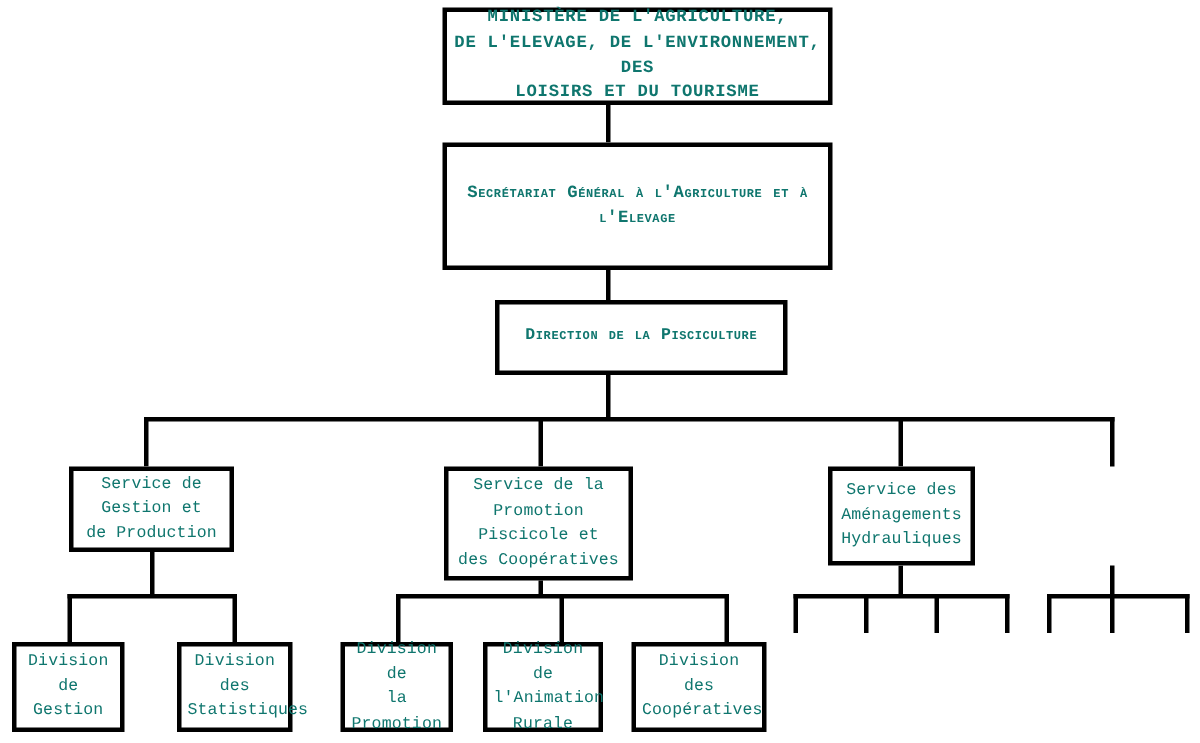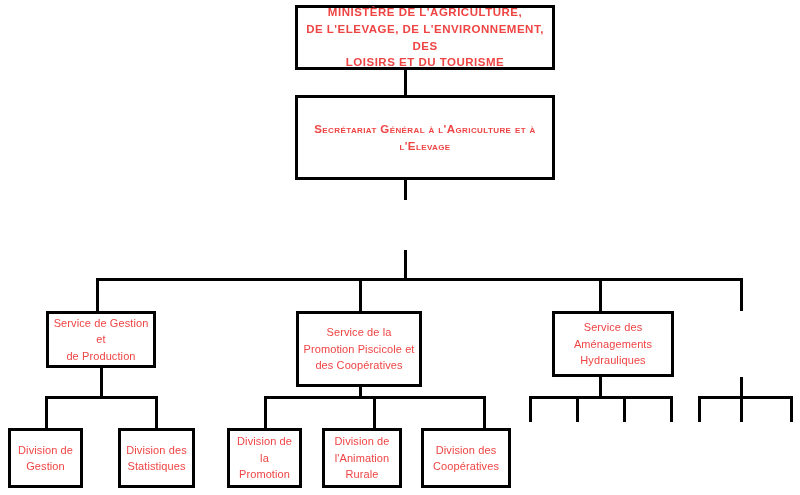--- a/index.html
+++ b/index.html
@@ -12,22 +12,23 @@
   }
   .box{
     position:absolute;
     box-sizing:border-box;
     border:3px solid #000000;
     background:#ffffff;
     display:flex;
     align-items:center;
     justify-content:center;
     text-align:center;
-    color:#ef4444;
+    color:#0f766e;
     z-index:2;
+    font-family:Liberation Mono, monospace;
   }
   .box .txt{
     display:block;
     width:100%;
     padding:0 4px;
     box-sizing:border-box;
     white-space:pre-line;
   }
   
   .tier-top .txt{
@@ -63,41 +64,44 @@
 
   <div class="ln v" style="left:404px;top:70px;height:25px;"></div>
 
   <div class="box tier-top tier-2" style="left:295px;top:95px;width:260px;height:85px;">
     <span class="txt">Secrétariat Général à l'Agriculture et à
 l'Elevage</span>
   </div>
 
   <div class="ln v" style="left:404px;top:165px;height:35px;"></div>
 
+  <div class="box tier-top tier-3" style="left:330px;top:200px;width:195px;height:50px;">
+    <span class="txt">Direction de la Pisciculture</span>
+  </div>
 
   <div class="ln v" style="left:404px;top:250px;height:30px;"></div>
   <div class="ln h" style="left:96px;top:278px;width:647px;"></div>
 
   <div class="ln v" style="left:96px;top:278px;height:33px;"></div>
   <div class="ln v" style="left:359px;top:278px;height:33px;"></div>
   <div class="ln v" style="left:599px;top:278px;height:33px;"></div>
   <div class="ln v" style="left:740px;top:278px;height:33px;"></div>
 
   <div class="box tier-svc" style="left:46px;top:311px;width:110px;height:57px;">
     <span class="txt">Service de Gestion et
 de Production</span>
   </div>
 
   <div class="box tier-svc" style="left:296px;top:311px;width:126px;height:76px;">
     <span class="txt">Service de la
 Promotion Piscicole et
 des Coopératives</span>
   </div>
 
-  <div class="box tier-svc" style="left:552px;top:311px;width:122px;height:66px;">
+  <div class="box tier-svc" style="left:552px;top:311px;width:98px;height:66px;">
     <span class="txt">Service des Aménagements
 Hydrauliques</span>
   </div>
 
 
   <div class="ln v" style="left:100px;top:368px;height:30px;"></div>
   <div class="ln h" style="left:45px;top:396px;width:113px;"></div>
   <div class="ln v" style="left:45px;top:396px;height:32px;"></div>
   <div class="ln v" style="left:155px;top:396px;height:32px;"></div>
 

